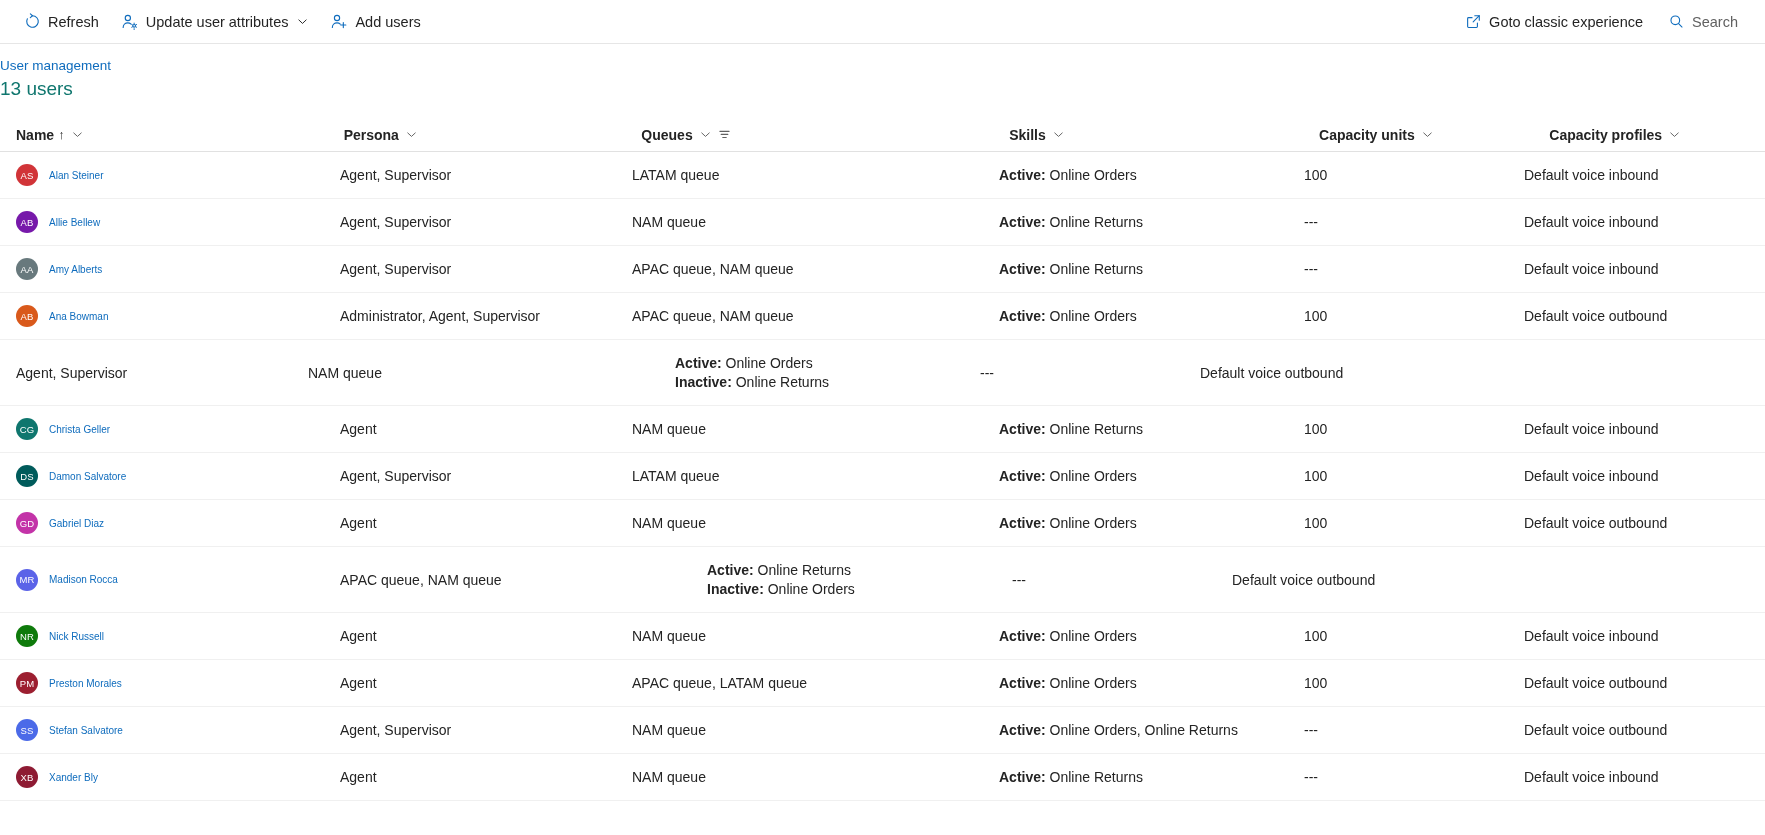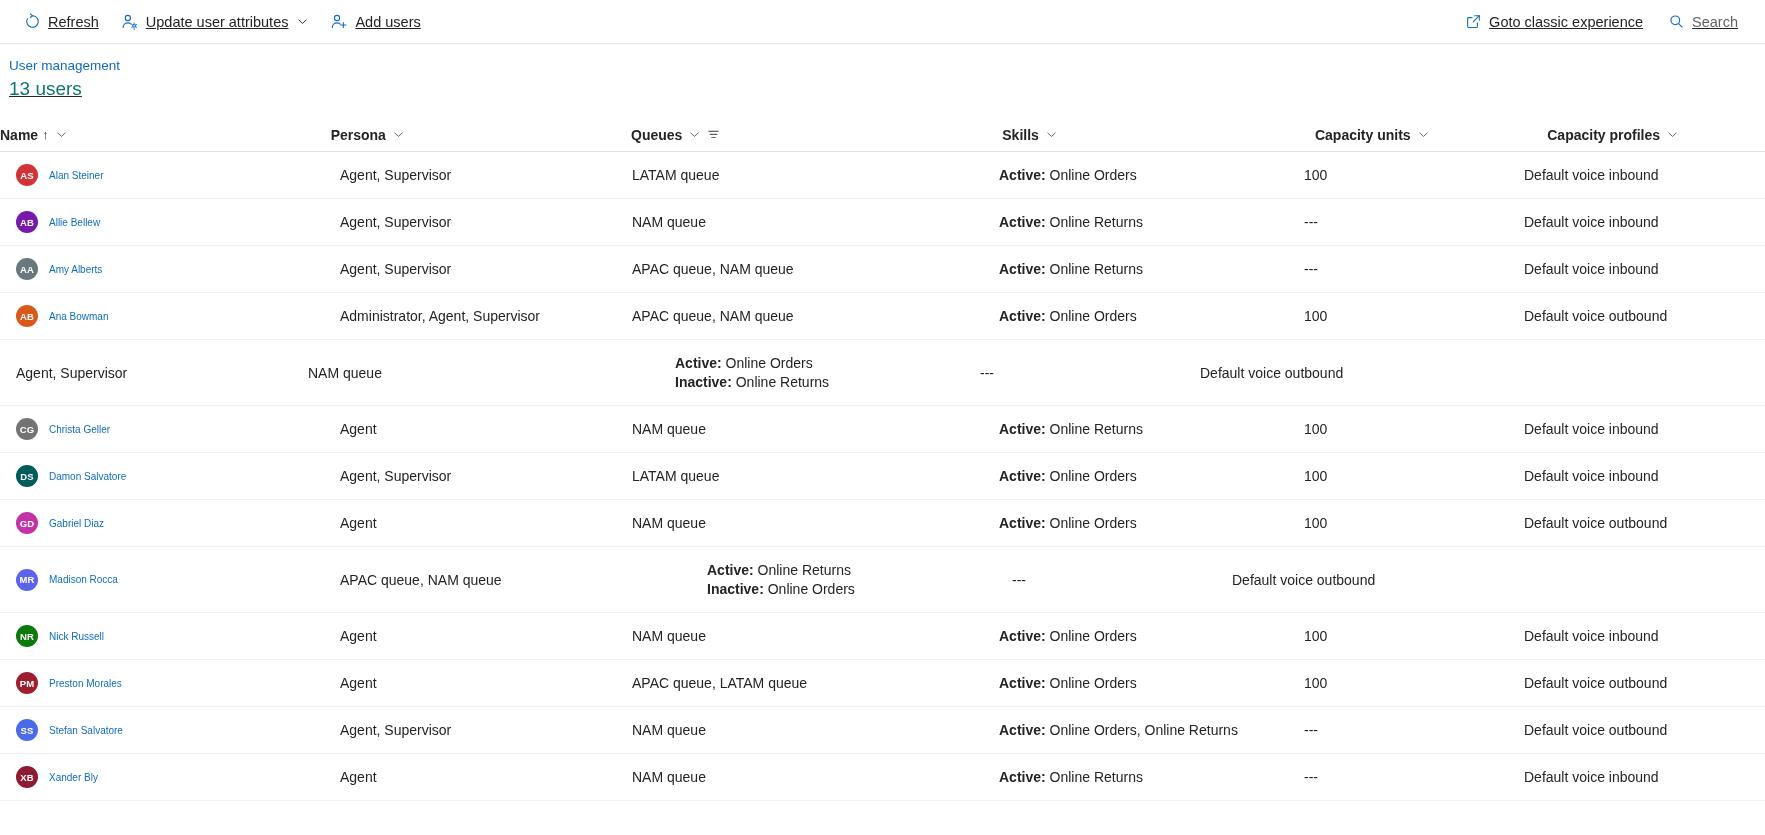--- a/index.html
+++ b/index.html
@@ -27,28 +27,27 @@
     display: flex;
     align-items: center;
     gap: 7px;
     height: 32px;
     padding: 0 9px;
     border-radius: 4px;
     cursor: pointer;
     font-size: 14.5px;
     color: #242424;
     white-space: nowrap;
-    text-decoration: underline;
   }
   .cmd-ico { display: flex; align-items: center; justify-content: center; width: 18px; height: 18px; color: #0f6cbd; }
   .cmd-ico svg { display: block; }
   .chev { display:flex; align-items:center; color:#242424; margin-left: 2px; }
 
   
-  .page-head { padding: 12px 0 0 9px; text-decoration: underline; }
+  .page-head { padding: 12px 0 0 0; }
   .breadcrumb {
     font-size: 13.5px;
     color: #0f6cbd;
     cursor: pointer;
     display: inline-block;
   }
   .title-row {
     display: flex;
     align-items: center;
     gap: 9px;
@@ -67,21 +66,21 @@
     color: #0f766e;
   }
 
   
   .grid { width: 1765px; margin-top: 18px; }
   .grid-header {
     display: flex;
     align-items: center;
     height: 34px;
     border-bottom: 1px solid #e1e1e1;
-    padding-left: 0;
+    padding-left: 16px;
     gap: 24px;
   }
   .th {
     display: flex;
     align-items: center;
     gap: 7px;
     font-size: 14px;
     font-weight: 700;
     color: #242424;
     padding-right: 6px;
@@ -114,21 +113,21 @@
     padding-right: 10px;
   }
 
   .name-cell { display: flex; align-items: center; gap: 11px; }
   .avatar {
     width: 22px; height: 22px;
     border-radius: 50%;
     flex: 0 0 22px;
     color: #fff;
     font-size: 9.5px;
-    font-weight: 700;
+    font-weight: 400;
     display: flex;
     align-items: center;
     justify-content: center;
     letter-spacing: 0.2px;
   }
   .name-link {
     color: #0f6cbd;
     font-size: 10px;
     cursor: pointer;
   }
@@ -346,21 +345,21 @@
             <div class="skill-line"><b>Active:</b> <span>Online Orders</span></div>
             <div class="skill-line"><b>Inactive:</b> <span>Online Returns</span></div>
           </div>
         </div>
         <div class="cell c-cap">---</div>
         <div class="cell c-profile">Default voice outbound</div>
       </div>
       <div class="row">
         <div class="cell c-name">
           <div class="name-cell">
-            <div class="avatar" style="background: #737373;">CG</div>
+            <div class="avatar" style="background: #0f766e;">CG</div>
             <span class="name-link">Christa Geller</span>
           </div>
         </div>
         <div class="cell c-persona">Agent</div>
         <div class="cell c-queues">NAM queue</div>
         <div class="cell c-skills">
           <div class="skills-lines">
             <div class="skill-line"><b>Active:</b> <span>Online Returns</span></div>
           </div>
         </div>

